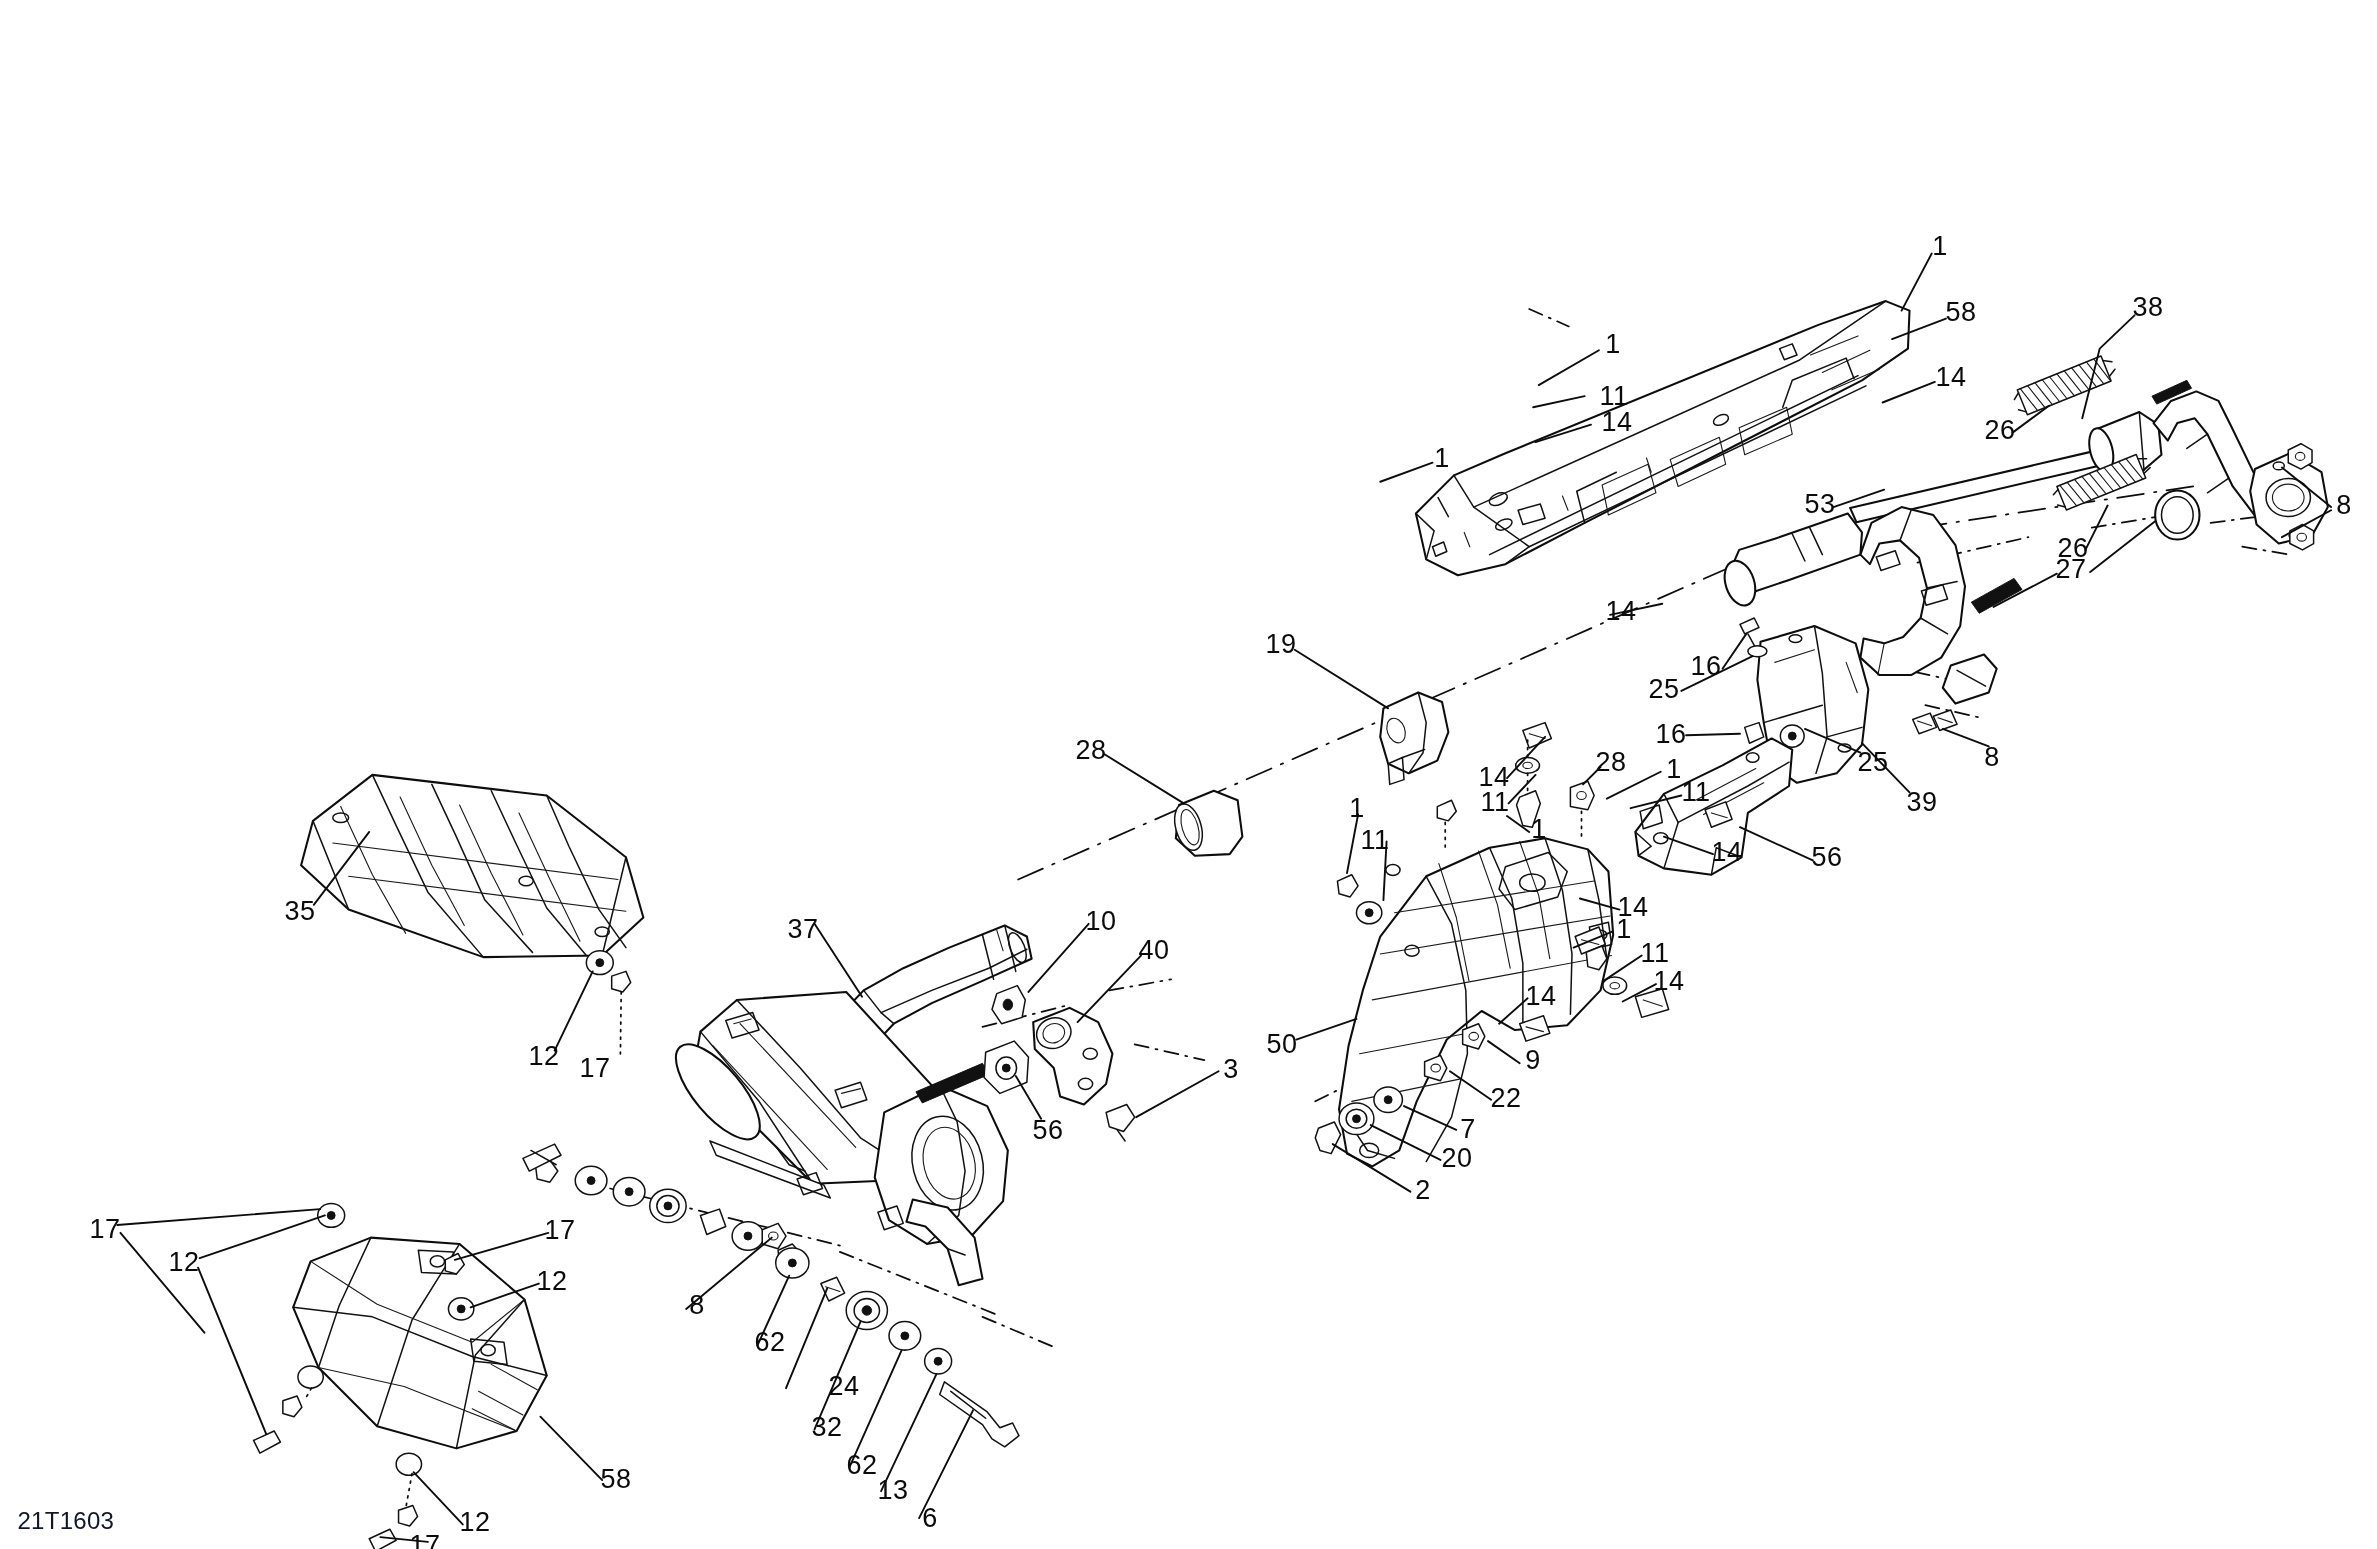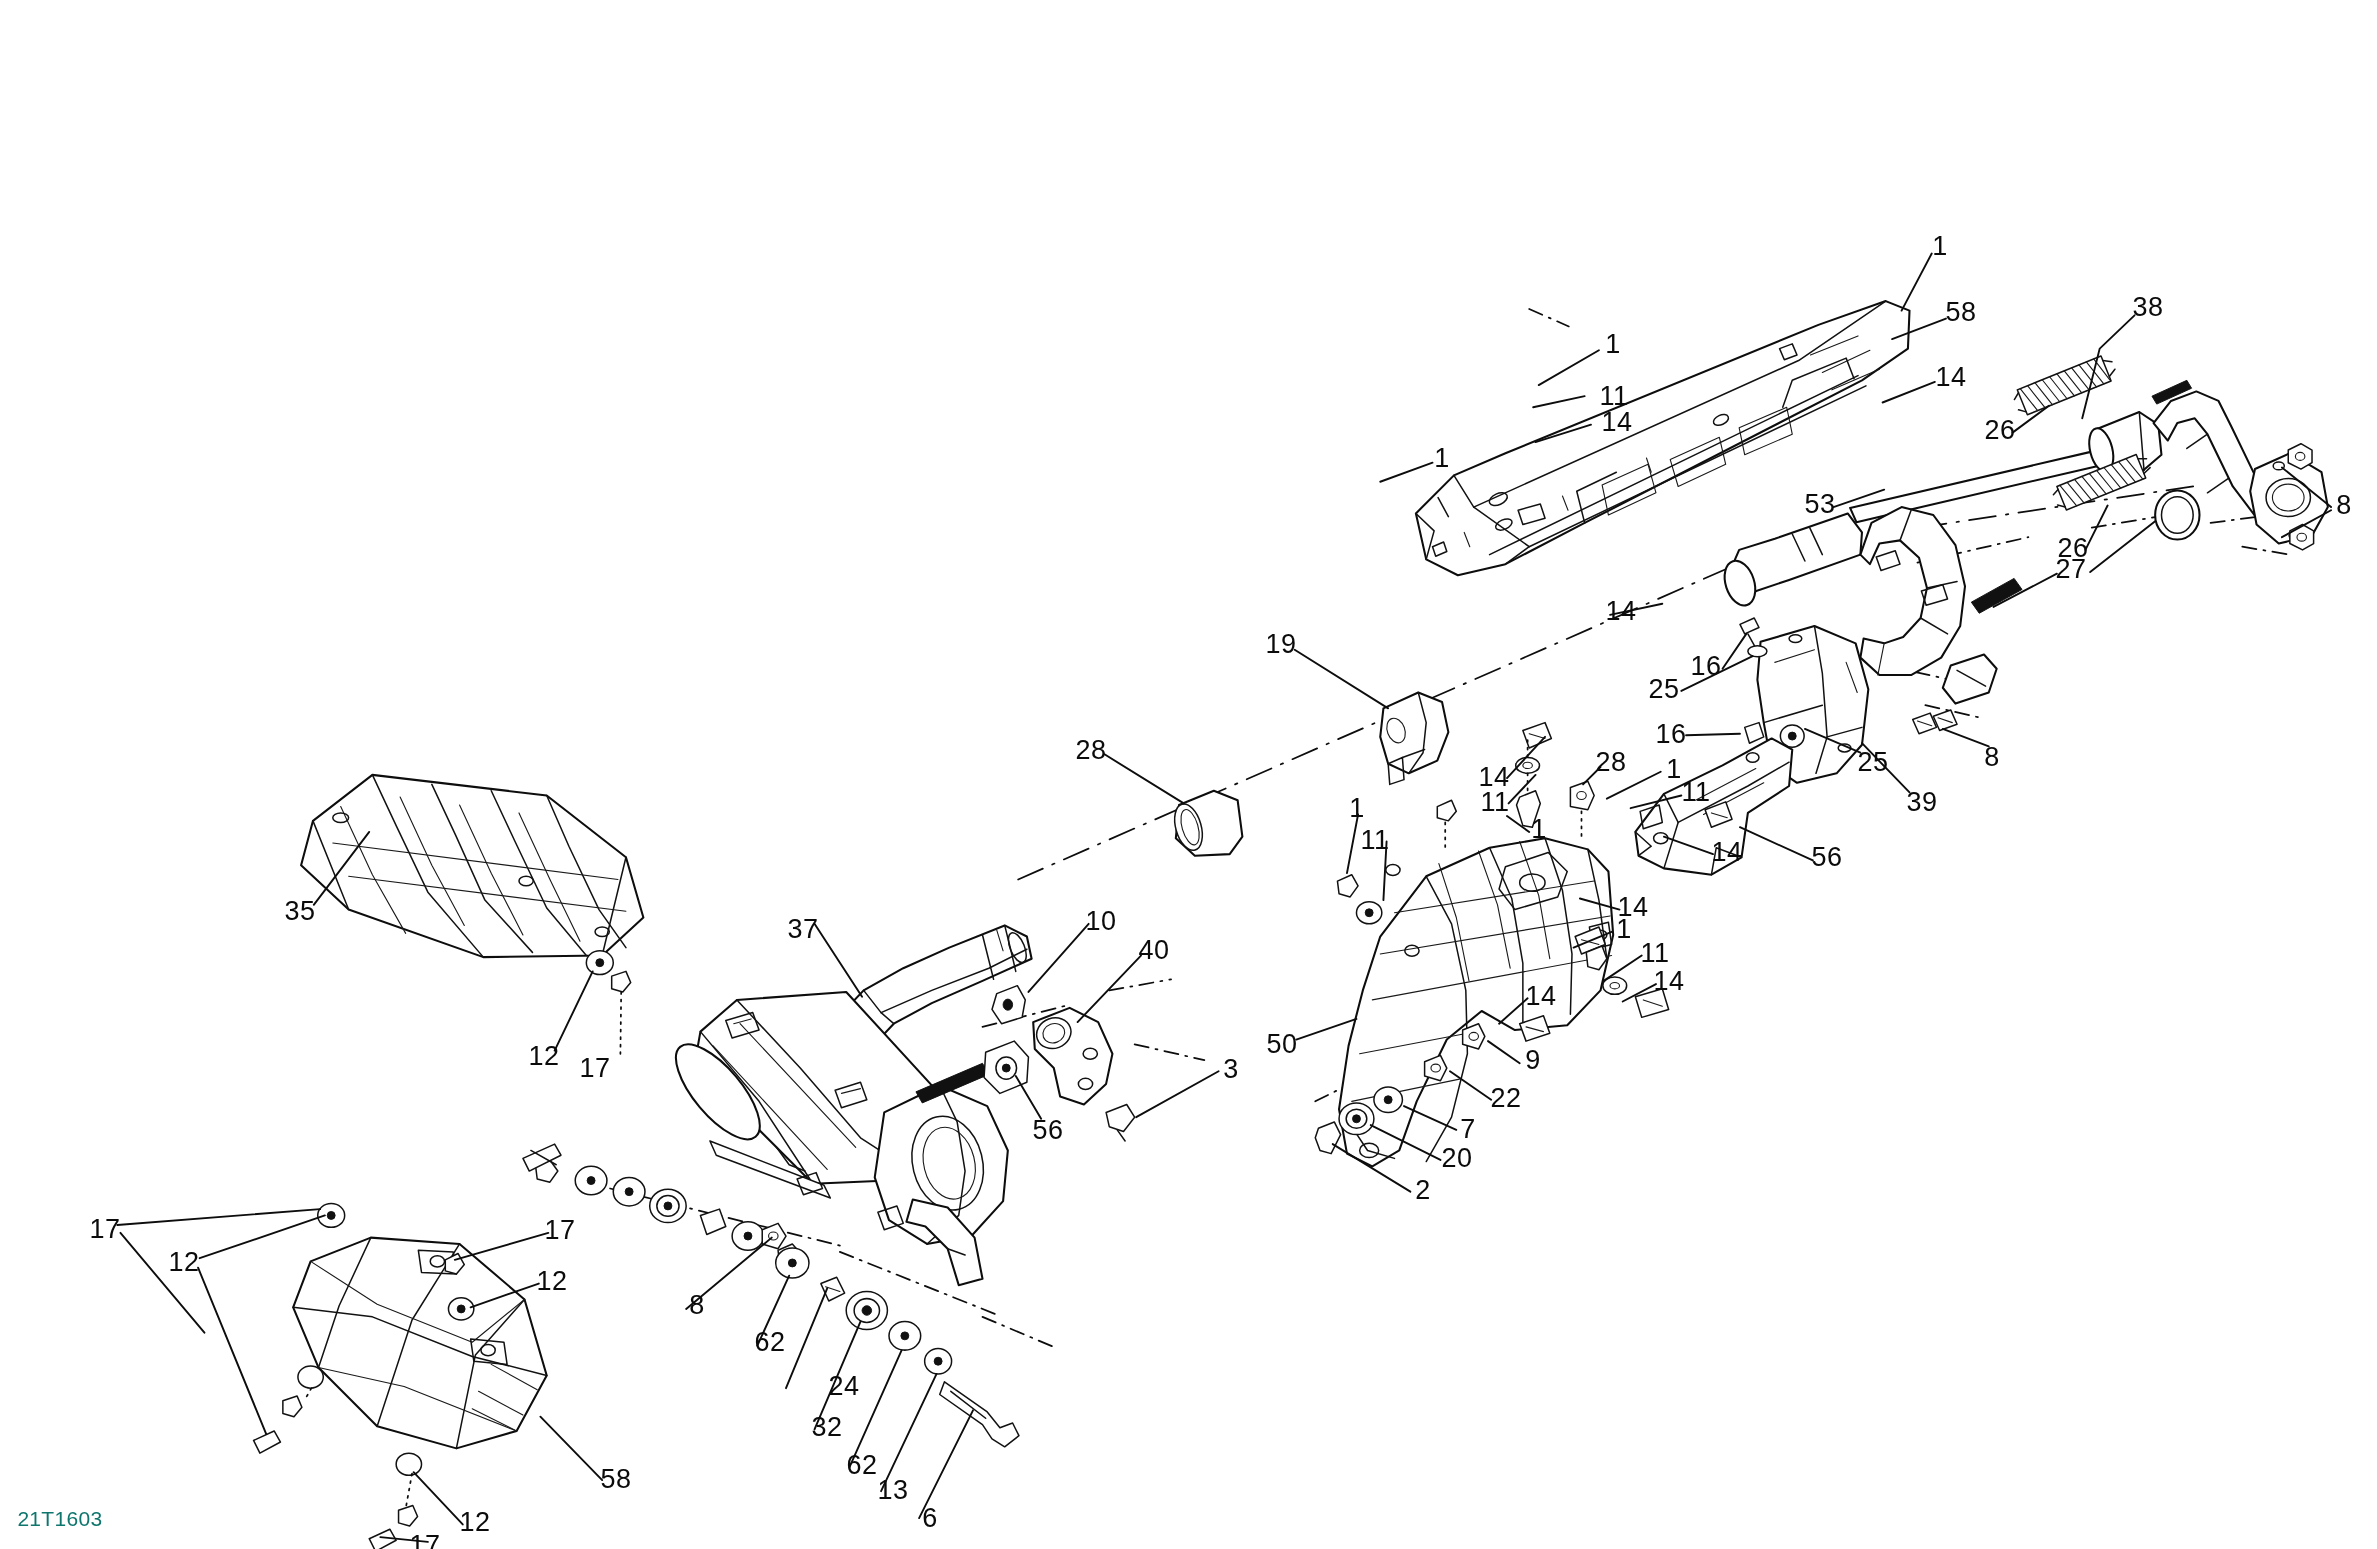--- a/index.html
+++ b/index.html
@@ -23,21 +23,21 @@
         stroke-dasharray:18 9 2.5 9;}
   .dotline{fill:none;stroke:#0d0d0d;stroke-width:2.2;stroke-linecap:round;stroke-dasharray:2.5 7;}
   .callout{
     position:absolute;font-size:27px;line-height:27px;color:#0b0b0b;
     font-family:"Liberation Sans","DejaVu Sans",sans-serif;
     white-space:nowrap;letter-spacing:0.4px;
     transform:translate(-50%,-50%);
   }
   #footer-code{
     position:absolute;left:17.4px;top:1507px;
-    font-size:21px;color:#0f766e;letter-spacing:0.3px;
+    font-size:24px;color:#0f172a;letter-spacing:0.3px;
     font-family:"Liberation Sans","DejaVu Sans",sans-serif;
   }
 </style>
 </head>
 <body>
 
 <div id="diagram-root">
 
   <svg class="layer" viewBox="0 0 3000 1955">
 

